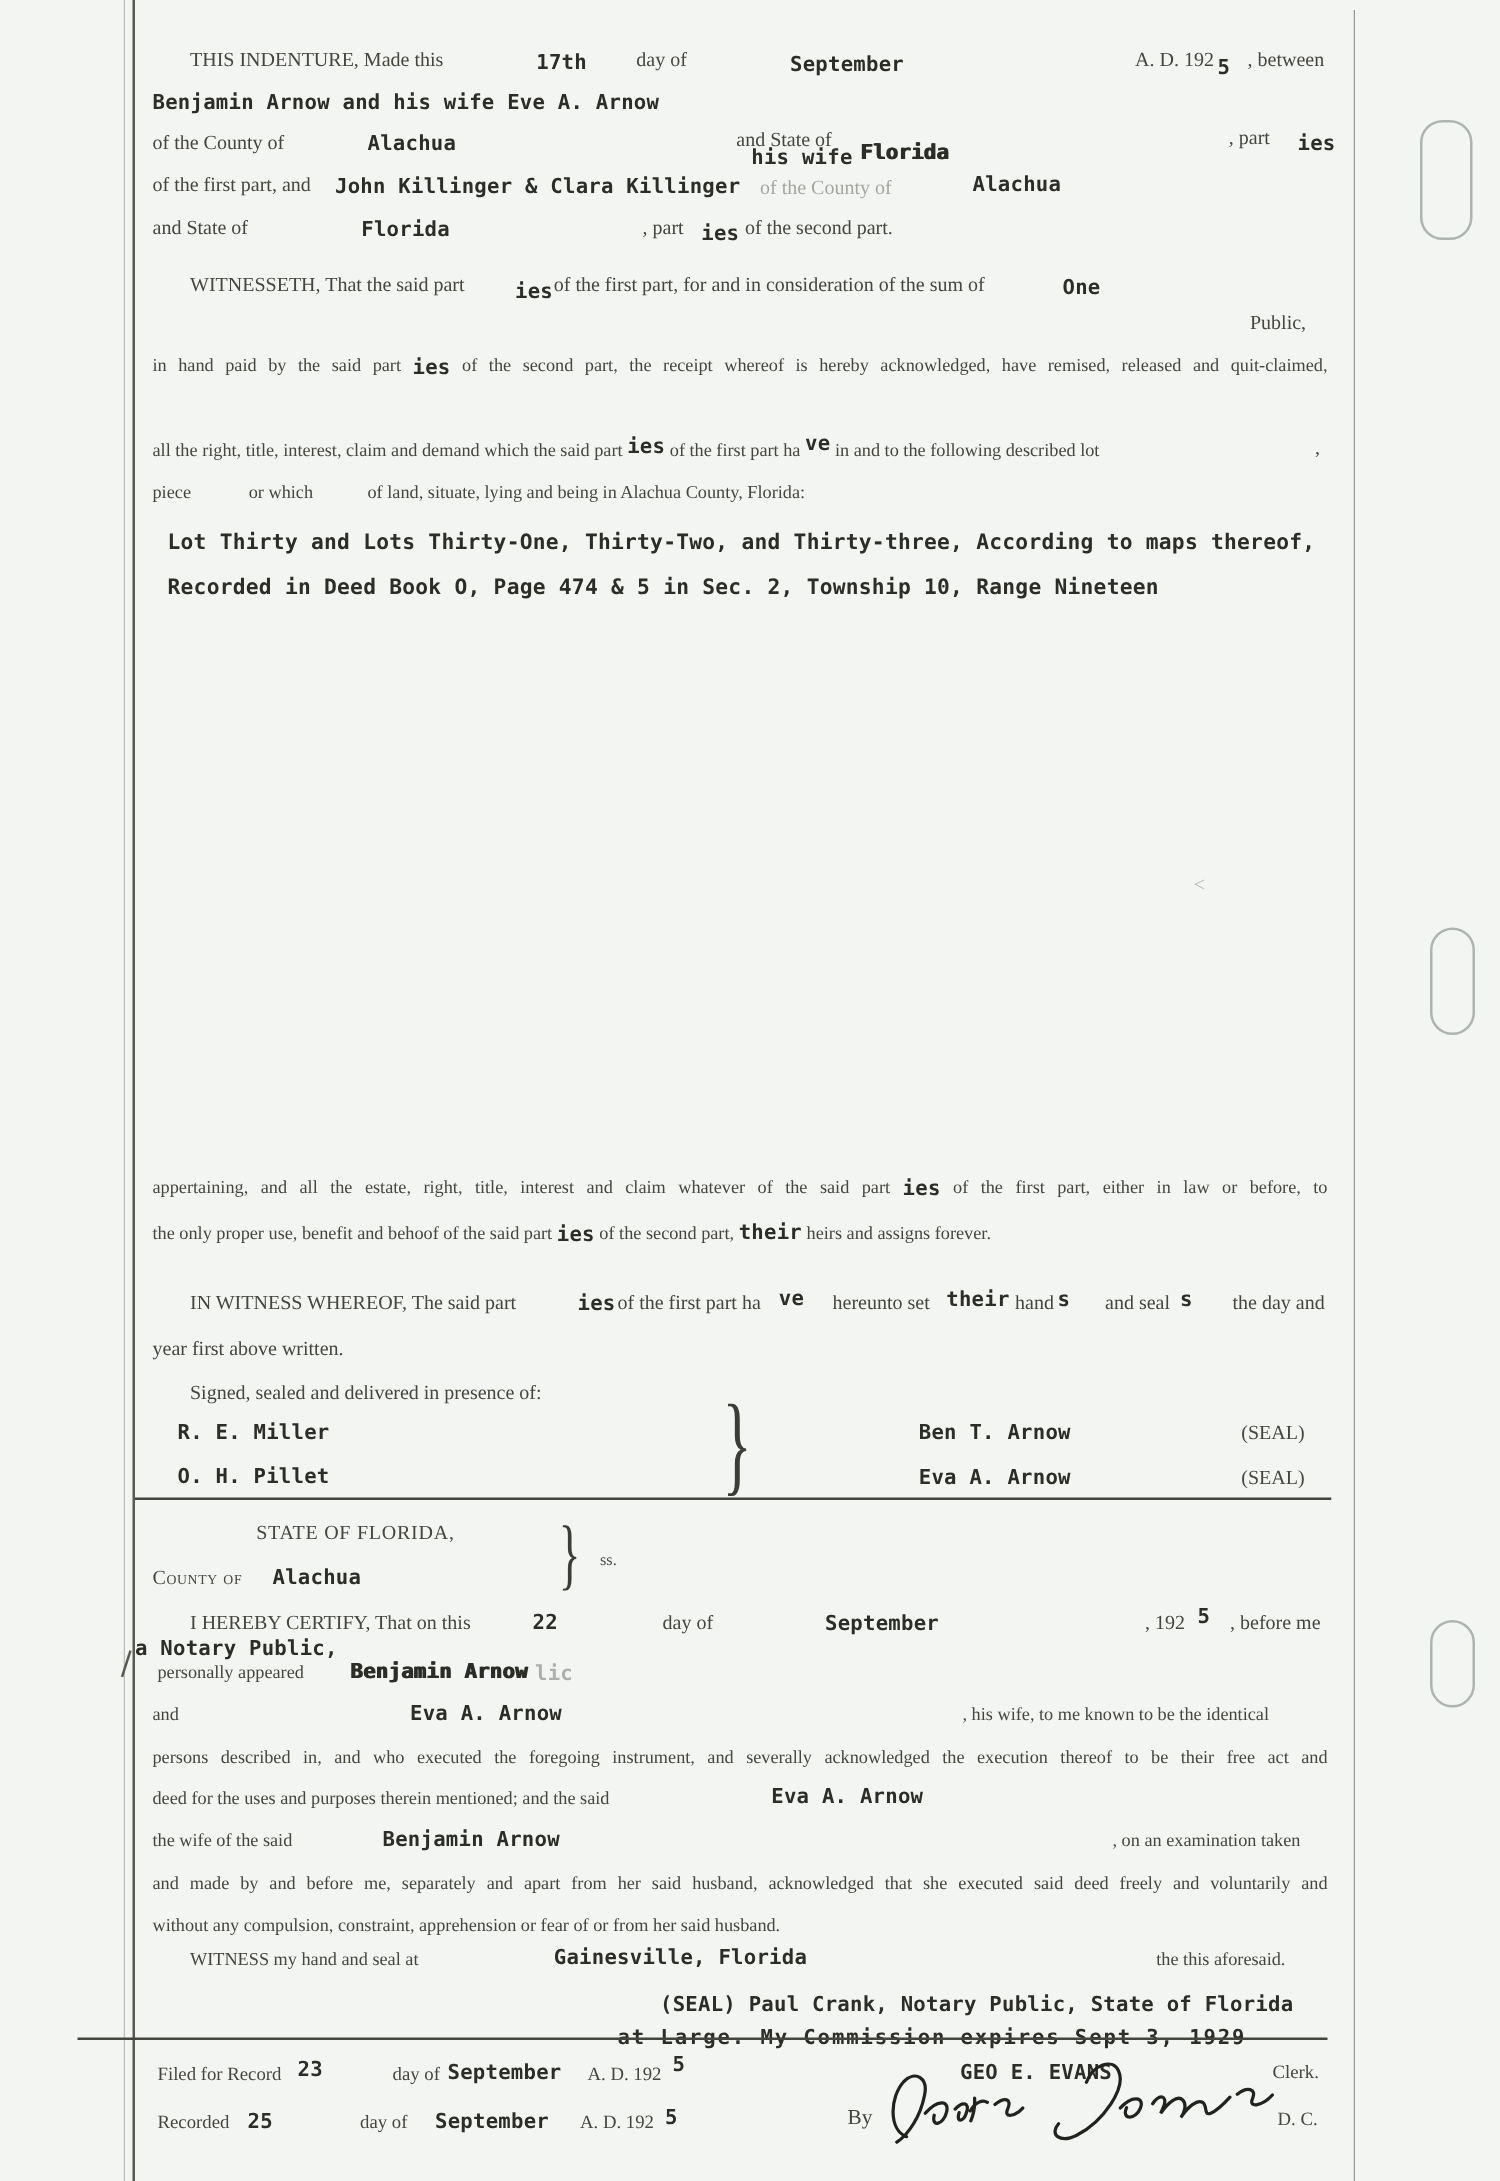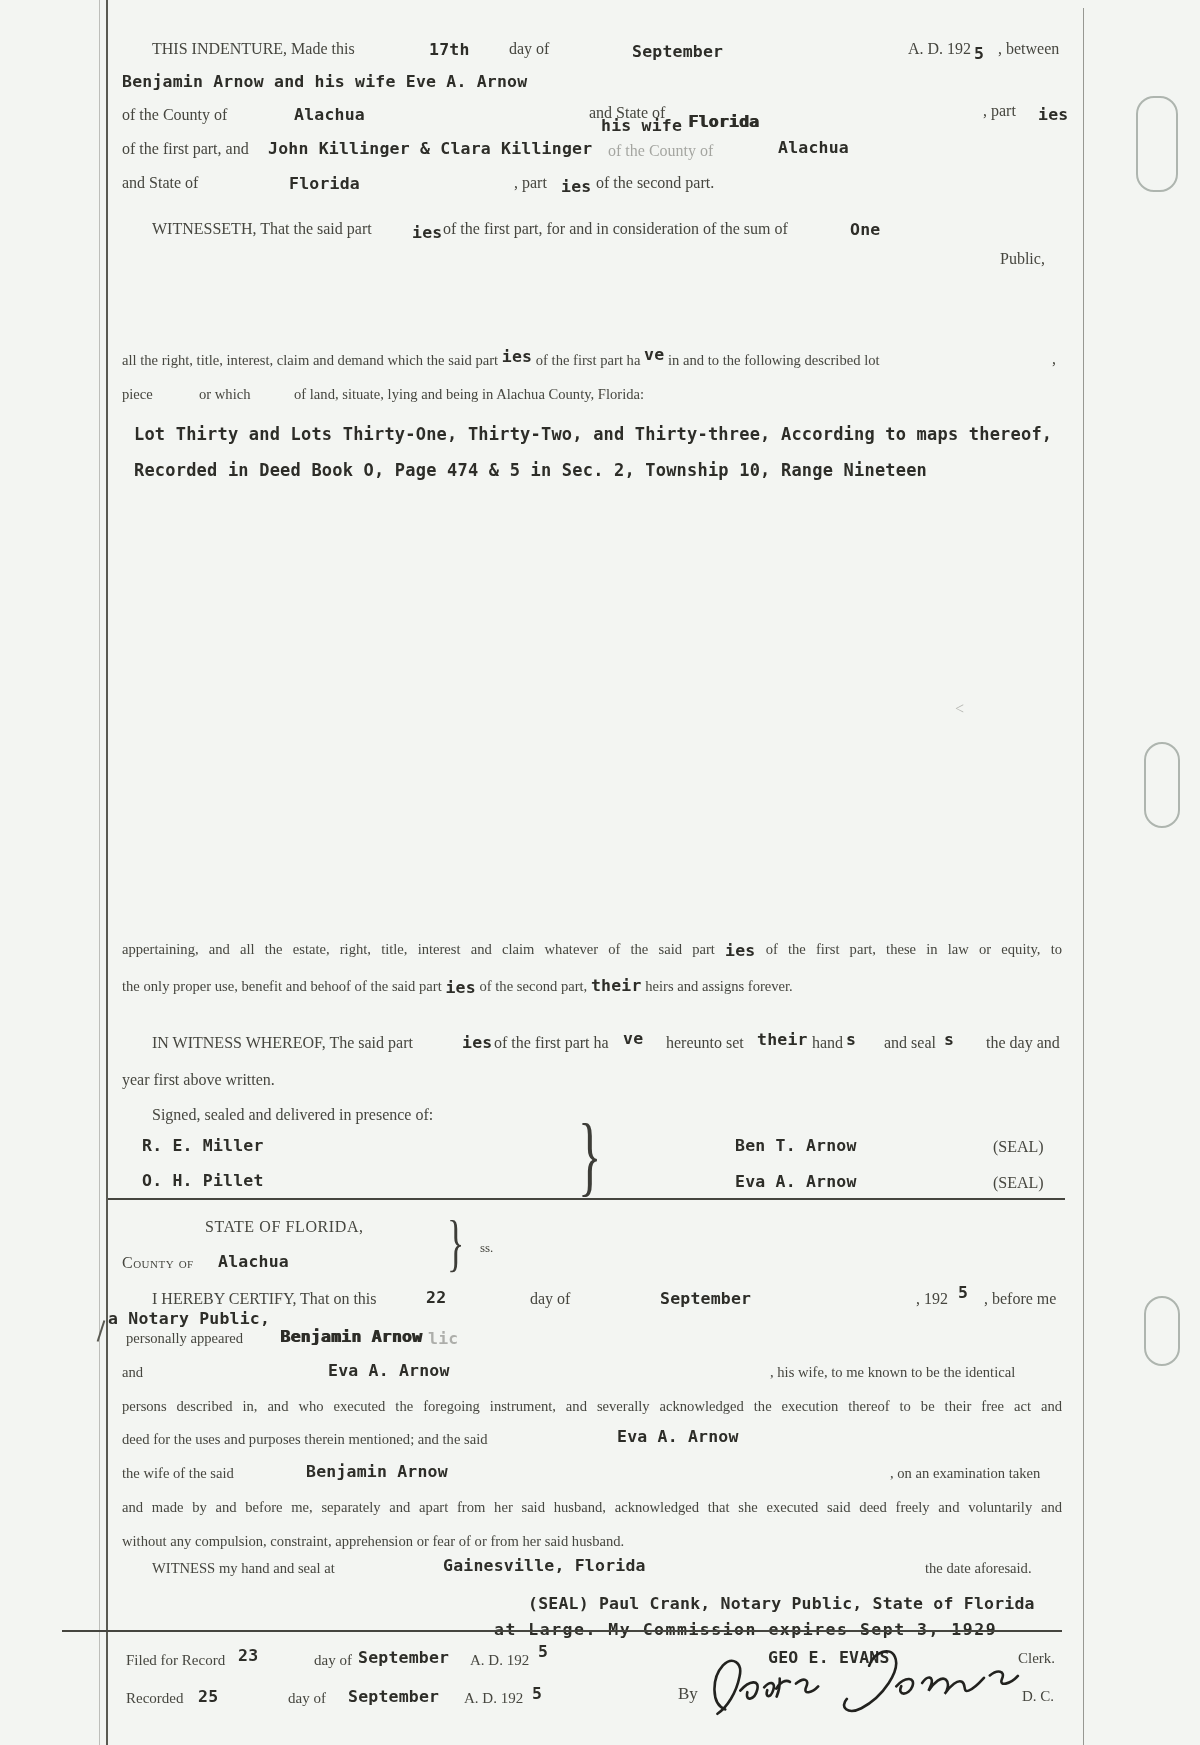--- a/index.html
+++ b/index.html
@@ -79,20 +79,25 @@
   </div>
 
   <div class="grp">
     <span class="a pr" style="left:152px;top:220px">WITNESSETH, That the said part</span>
     <span class="a tw" style="left:412px;top:223px">ies</span>
     <span class="a pr" style="left:443px;top:220px">of the first part, for and in consideration of the sum of</span>
     <span class="a tw" style="left:850px;top:220px">One</span>
     <span class="a pr" style="left:1000px;top:250px">Public,</span>
   </div>
 
+  <div class="jline" style="top:282px">
+    <span>in hand paid by the said part</span>
+    <span class="tw d2">ies</span>
+    <span>of the second part, the receipt whereof is hereby acknowledged, have remised, released and quit-claimed,</span>
+  </div>
   <div class="a pr145" style="left:122px;top:350px">
     <span>all the right, title, interest, claim and demand which the said part</span>
     <span class="tw r3">ies</span>
     <span>of the first part ha</span>
     <span class="tw r5">ve</span>
     <span>in and to the following described lot</span>
   </div>
   <span class="a pr" style="left:1052px;top:350px">,</span>
 
   <div class="grp">
@@ -104,21 +109,21 @@
   <div class="grp">
     <span class="a tw tw17" style="left:134px;top:424px">Lot Thirty and Lots Thirty-One, Thirty-Two, and Thirty-three, According to maps thereof,</span>
     <span class="a tw tw17" style="left:134px;top:460px">Recorded in Deed Book O, Page 474 &amp; 5 in Sec. 2, Township 10, Range Nineteen</span>
   </div>
 
   <span class="a pr ghost" style="left:955px;top:700px">&lt;</span>
 
   <div class="jline" style="top:939px">
     <span>appertaining, and all the estate, right, title, interest and claim whatever of the said part</span>
     <span class="tw d2">ies</span>
-    <span>of the first part, these in law or equity, to</span>
+    <span>of the first part, either in law or before, to</span>
   </div>
   <div class="a pr145" style="left:122px;top:976px">
     <span>the only proper use, benefit and behoof of the said part</span>
     <span class="tw d2">ies</span>
     <span>of the second part,</span>
     <span class="tw">their</span>
     <span>heirs and assigns forever.</span>
   </div>
 
   <div class="grp">
@@ -182,21 +187,21 @@
 
     <span class="a pr145" style="left:122px;top:1465px">the wife of the said</span>
     <span class="a tw" style="left:306px;top:1462px">Benjamin Arnow</span>
     <span class="a pr145" style="left:890px;top:1465px">, on an examination taken</span>
 
     <div class="jline" style="top:1499px">and made by and before me, separately and apart from her said husband, acknowledged that she executed said deed freely and voluntarily and</div>
     <span class="a pr145" style="left:122px;top:1533px">without any compulsion, constraint, apprehension or fear of or from her said husband.</span>
 
     <span class="a pr145" style="left:152px;top:1560px">WITNESS my hand and seal at</span>
     <span class="a tw" style="left:443px;top:1556px">Gainesville, Florida</span>
-    <span class="a pr145" style="left:925px;top:1560px">the date aforesaid.</span>
+    <span class="a pr145" style="left:925px;top:1560px">the this aforesaid.</span>
 
     <span class="a tw" style="left:528px;top:1594px">(SEAL)  Paul Crank, Notary Public, State of Florida</span>
     <span class="a tw" style="left:494px;top:1620px;letter-spacing:1.5px">at Large.  My Commission expires Sept 3, 1929</span>
     <div class="hrule" style="left:62px;top:1630px;width:1000px;height:1.6px"></div>
   </div>
 
   <div class="grp">
     <span class="a pr15" style="left:126px;top:1652px">Filed for Record</span>
     <span class="a tw" style="left:238px;top:1646px">23</span>
     <span class="a pr15" style="left:314px;top:1652px">day of</span>

